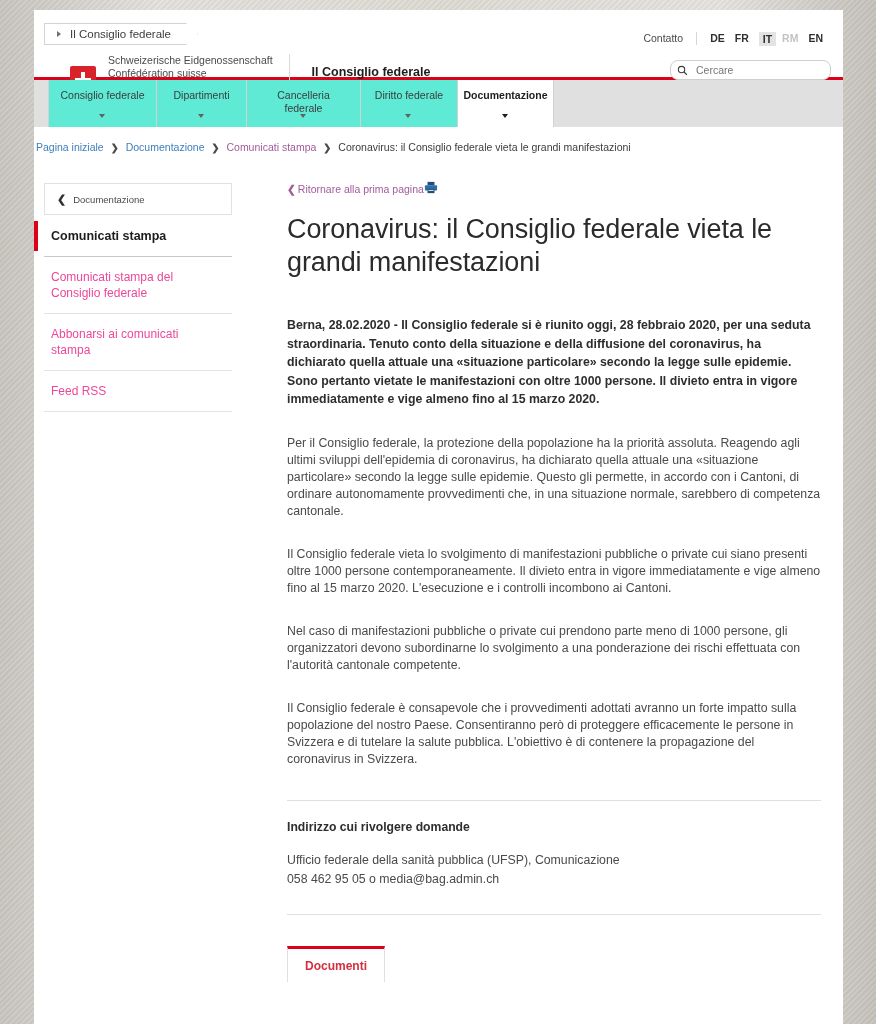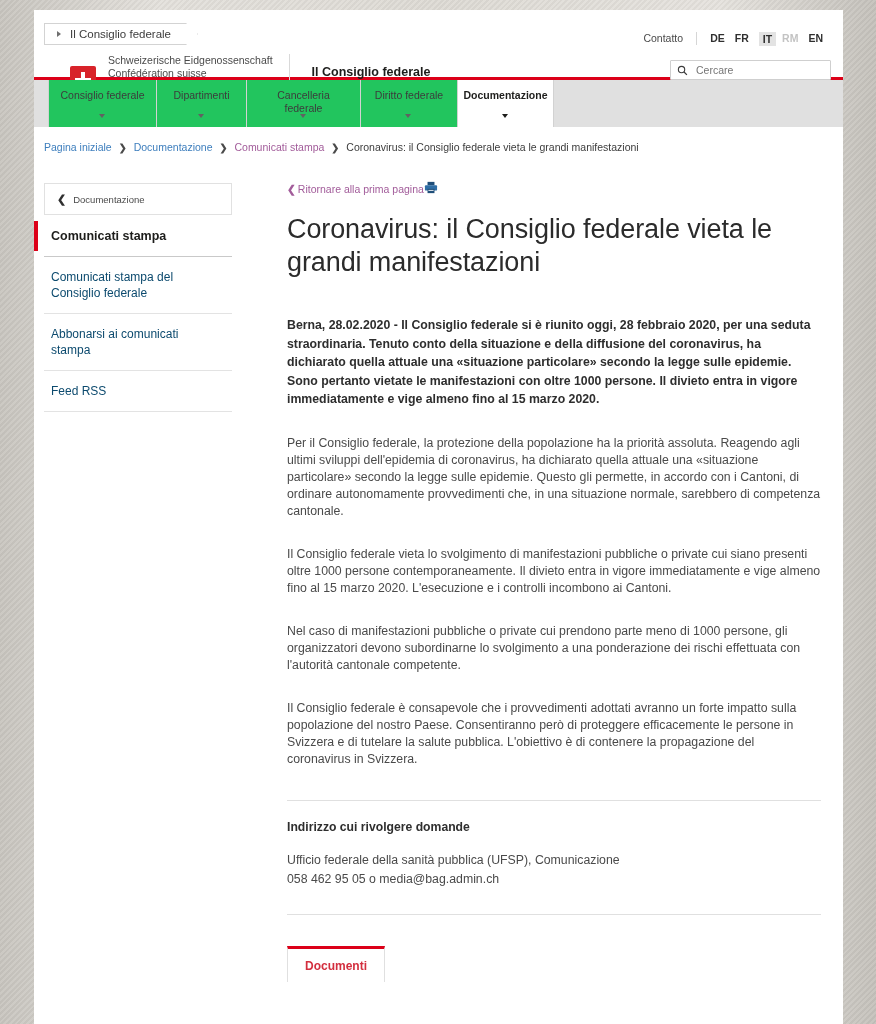--- a/index.html
+++ b/index.html
@@ -43,21 +43,21 @@
   .metatop{position:absolute;right:12px;top:22px;display:flex;align-items:flex-start;font-size:10.5px;color:#4a4a4a;}
   .metatop .contact{margin-right:13px;}
   .metatop .vsep{width:1px;height:13px;background:#d6d6d6;margin-right:13px;}
   .lang{margin-right:10px;color:#2f2f2f;font-weight:bold;font-size:10.5px;}
   .lang.active{background:#e3e3e3;padding:1px 4px;margin-right:6px;}
   .lang.dim{color:#c3c3c3;}
   .lang:last-child{margin-right:8px;}
 
   .searchbox{
     position:absolute;right:12px;top:50px;width:147px;height:18px;
-    border:1px solid #cfcfcf;background:#fff;border-radius:1px;
+    border:1px solid #cfcfcf;background:#fff;border-radius:8px;
     display:flex;align-items:center;padding:0 6px;
   }
   .searchbox .mag{width:11px;height:11px;margin-right:6px;flex:none;}
   .searchbox input{border:0;outline:0;font-size:10.5px;color:#9a9a9a;width:100%;font-family:"Liberation Sans",sans-serif;background:transparent;}
   .themebox{
     position:absolute;right:12px;top:75px;width:147px;height:17px;
     border:1px solid #cfcfcf;background:#fff;border-radius:1px;
     display:flex;align-items:center;font-size:10.5px;color:#4f4f4f;
   }
   .themebox .lbl{padding-left:7px;flex:1;}
@@ -67,56 +67,56 @@
   }
   .themebox .drop i{
     width:0;height:0;border-top:4px solid #2b2b2b;
     border-left:3.6px solid transparent;border-right:3.6px solid transparent;display:block;
   }
 
   
   .redline{height:3px;background:#dc0018;}
   .navband{height:47px;background:#e0e0e0;position:relative;display:flex;padding-left:14px;}
   .navitem{
-    background:#22c55e;border-right:1px solid #d2d2d2;
+    background:#5eead4;border-right:1px solid #d2d2d2;
     position:relative;padding:9px 11px 0 11px;
     font-size:10.5px;color:#3c3c3c;line-height:12.5px;text-align:center;
     display:flex;flex-direction:column;align-items:center;
   }
   .navitem:first-child{border-left:1px solid #d2d2d2;}
   .navitem .dn{
     position:absolute;bottom:9px;left:50%;margin-left:-3.6px;
     width:0;height:0;border-top:4px solid #616161;
     border-left:3.6px solid transparent;border-right:3.6px solid transparent;
   }
   .navitem.active{background:#fff;font-weight:bold;color:#1d1d1b;border-right:1px solid #d2d2d2;}
   .navitem.active .dn{border-top-color:#1d1d1b;}
 
   
-  .crumbs{padding:14px 0 0 10px;font-size:10.5px;display:flex;align-items:center;flex-wrap:nowrap;}
+  .crumbs{padding:14px 0 0 2px;font-size:10.5px;display:flex;align-items:center;flex-wrap:nowrap;}
   .crumbs a{color:#3d7ebd;text-decoration:none;}
   .crumbs a.visited{color:#a25c9a;}
   .crumbs .sep{color:#4a4a4a;font-weight:bold;margin:0 7px;font-size:9.5px;}
   .crumbs .cur{color:#3c3c3c;}
 
   
   .cols{display:flex;padding:30px 0 0 10px;}
   .side{width:188px;flex:none;position:relative;}
   .side-top{
     border:1px solid #e1e1e1;height:30px;display:flex;align-items:center;
     padding-left:12px;font-size:9.5px;color:#4a4a4a;gap:7px;background:#fff;
   }
   .side-top .bk{font-weight:bold;font-size:11px;color:#2f2f2f;}
   .side-active{
     position:relative;padding:14px 0 13px 7px;font-size:12.5px;font-weight:bold;color:#1d1d1b;
     border-bottom:1px solid #c9c9c9;
   }
   .redtab{position:absolute;left:-10px;top:6px;width:4px;height:30px;background:#dc0018;}
   .side-item{
-    padding:12px 14px 12px 7px;font-size:12px;color:#0c4a6e;line-height:16px;
+    padding:12px 14px 12px 7px;font-size:12px;color:#ec4899;line-height:16px;
     border-bottom:1px solid #e3e3e3;
   }
 
   .main{flex:1;padding-left:55px;padding-right:22px;}
   .toprow{display:flex;align-items:flex-start;justify-content:flex-start;}
   .backlink{font-size:10.5px;color:#a25c9a;}
   .backlink .lt{font-weight:bold;margin-right:2px;}
   .printer{width:14px;height:13px;flex:none;margin-top:-2px;}
 
   h1.title{

